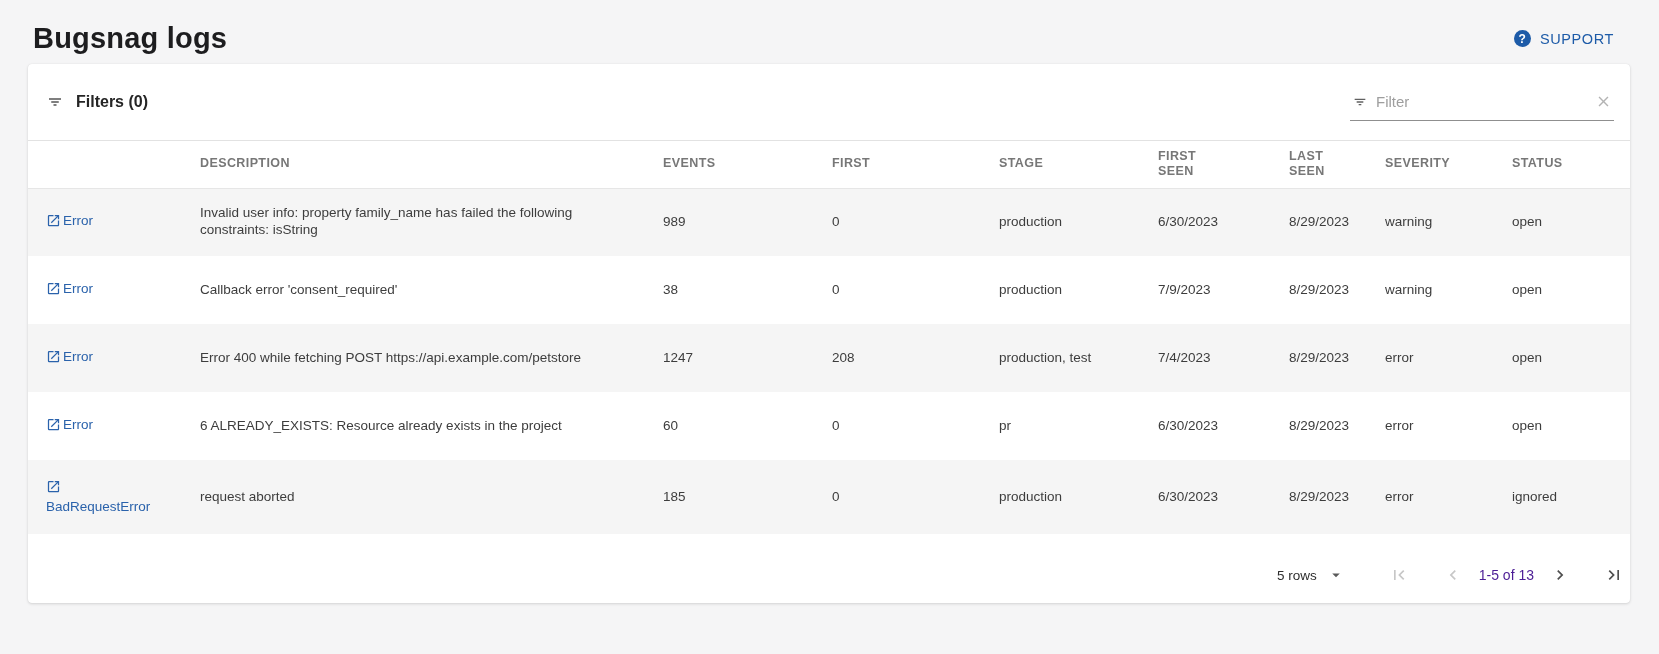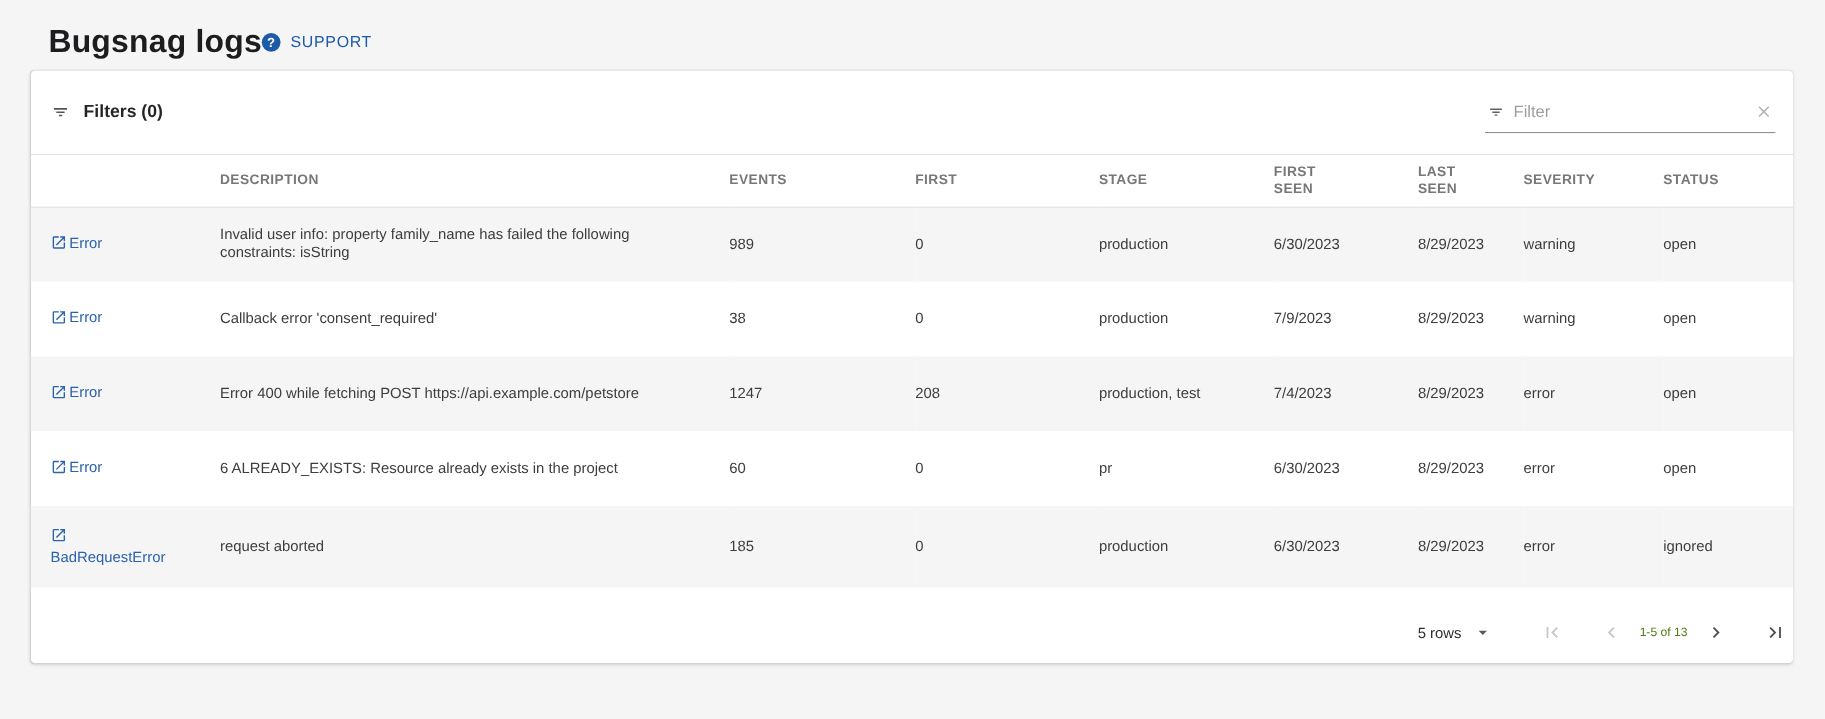--- a/index.html
+++ b/index.html
@@ -12,22 +12,22 @@
     color: #3d3d3d;
   }
   :root {
     --accent-blue: #1d5ba8;
     --link-blue: #2a62ab;
   }
 
   
   .topbar {
     position: absolute;
-    left: 44px; right: 45px; top: 22px;
-    display: flex; align-items: center; 
+    left: 33px; right: 45px; top: 22px;
+    display: flex; align-items: center; justify-content: space-between;
   }
   .page-title {
     font-size: 29px;
     font-weight: bold;
     color: #1d1d1f;
     letter-spacing: 0.2px;
   }
   .support-link {
     display: flex; align-items: center; gap: 9px;
     color: var(--accent-blue);
@@ -165,21 +165,21 @@
   .pager-btn {
     background: none; border: none; padding: 0;
     display: flex; align-items: center; justify-content: center;
     width: 24px; height: 24px; cursor: pointer;
   }
   .pager-btn.enabled { color: #4f4f4f; }
   .pager-btn.disabled { color: #c7c7c7; cursor: default; }
   .pager .gap-lg { margin-left: 30px; }
   .pager .gap-md { margin-left: 16px; }
   .page-range {
-    font-size: 11px; color: #4d7c0f;
+    font-size: 14px; color: #4c1d95;
     margin: 0 14px; white-space: nowrap;
   }
 </style>
 </head>
 <body>
 
 <div class="topbar">
   <h1 class="page-title">Bugsnag logs</h1>
   <a class="support-link">
     <span class="help-badge">?</span>

